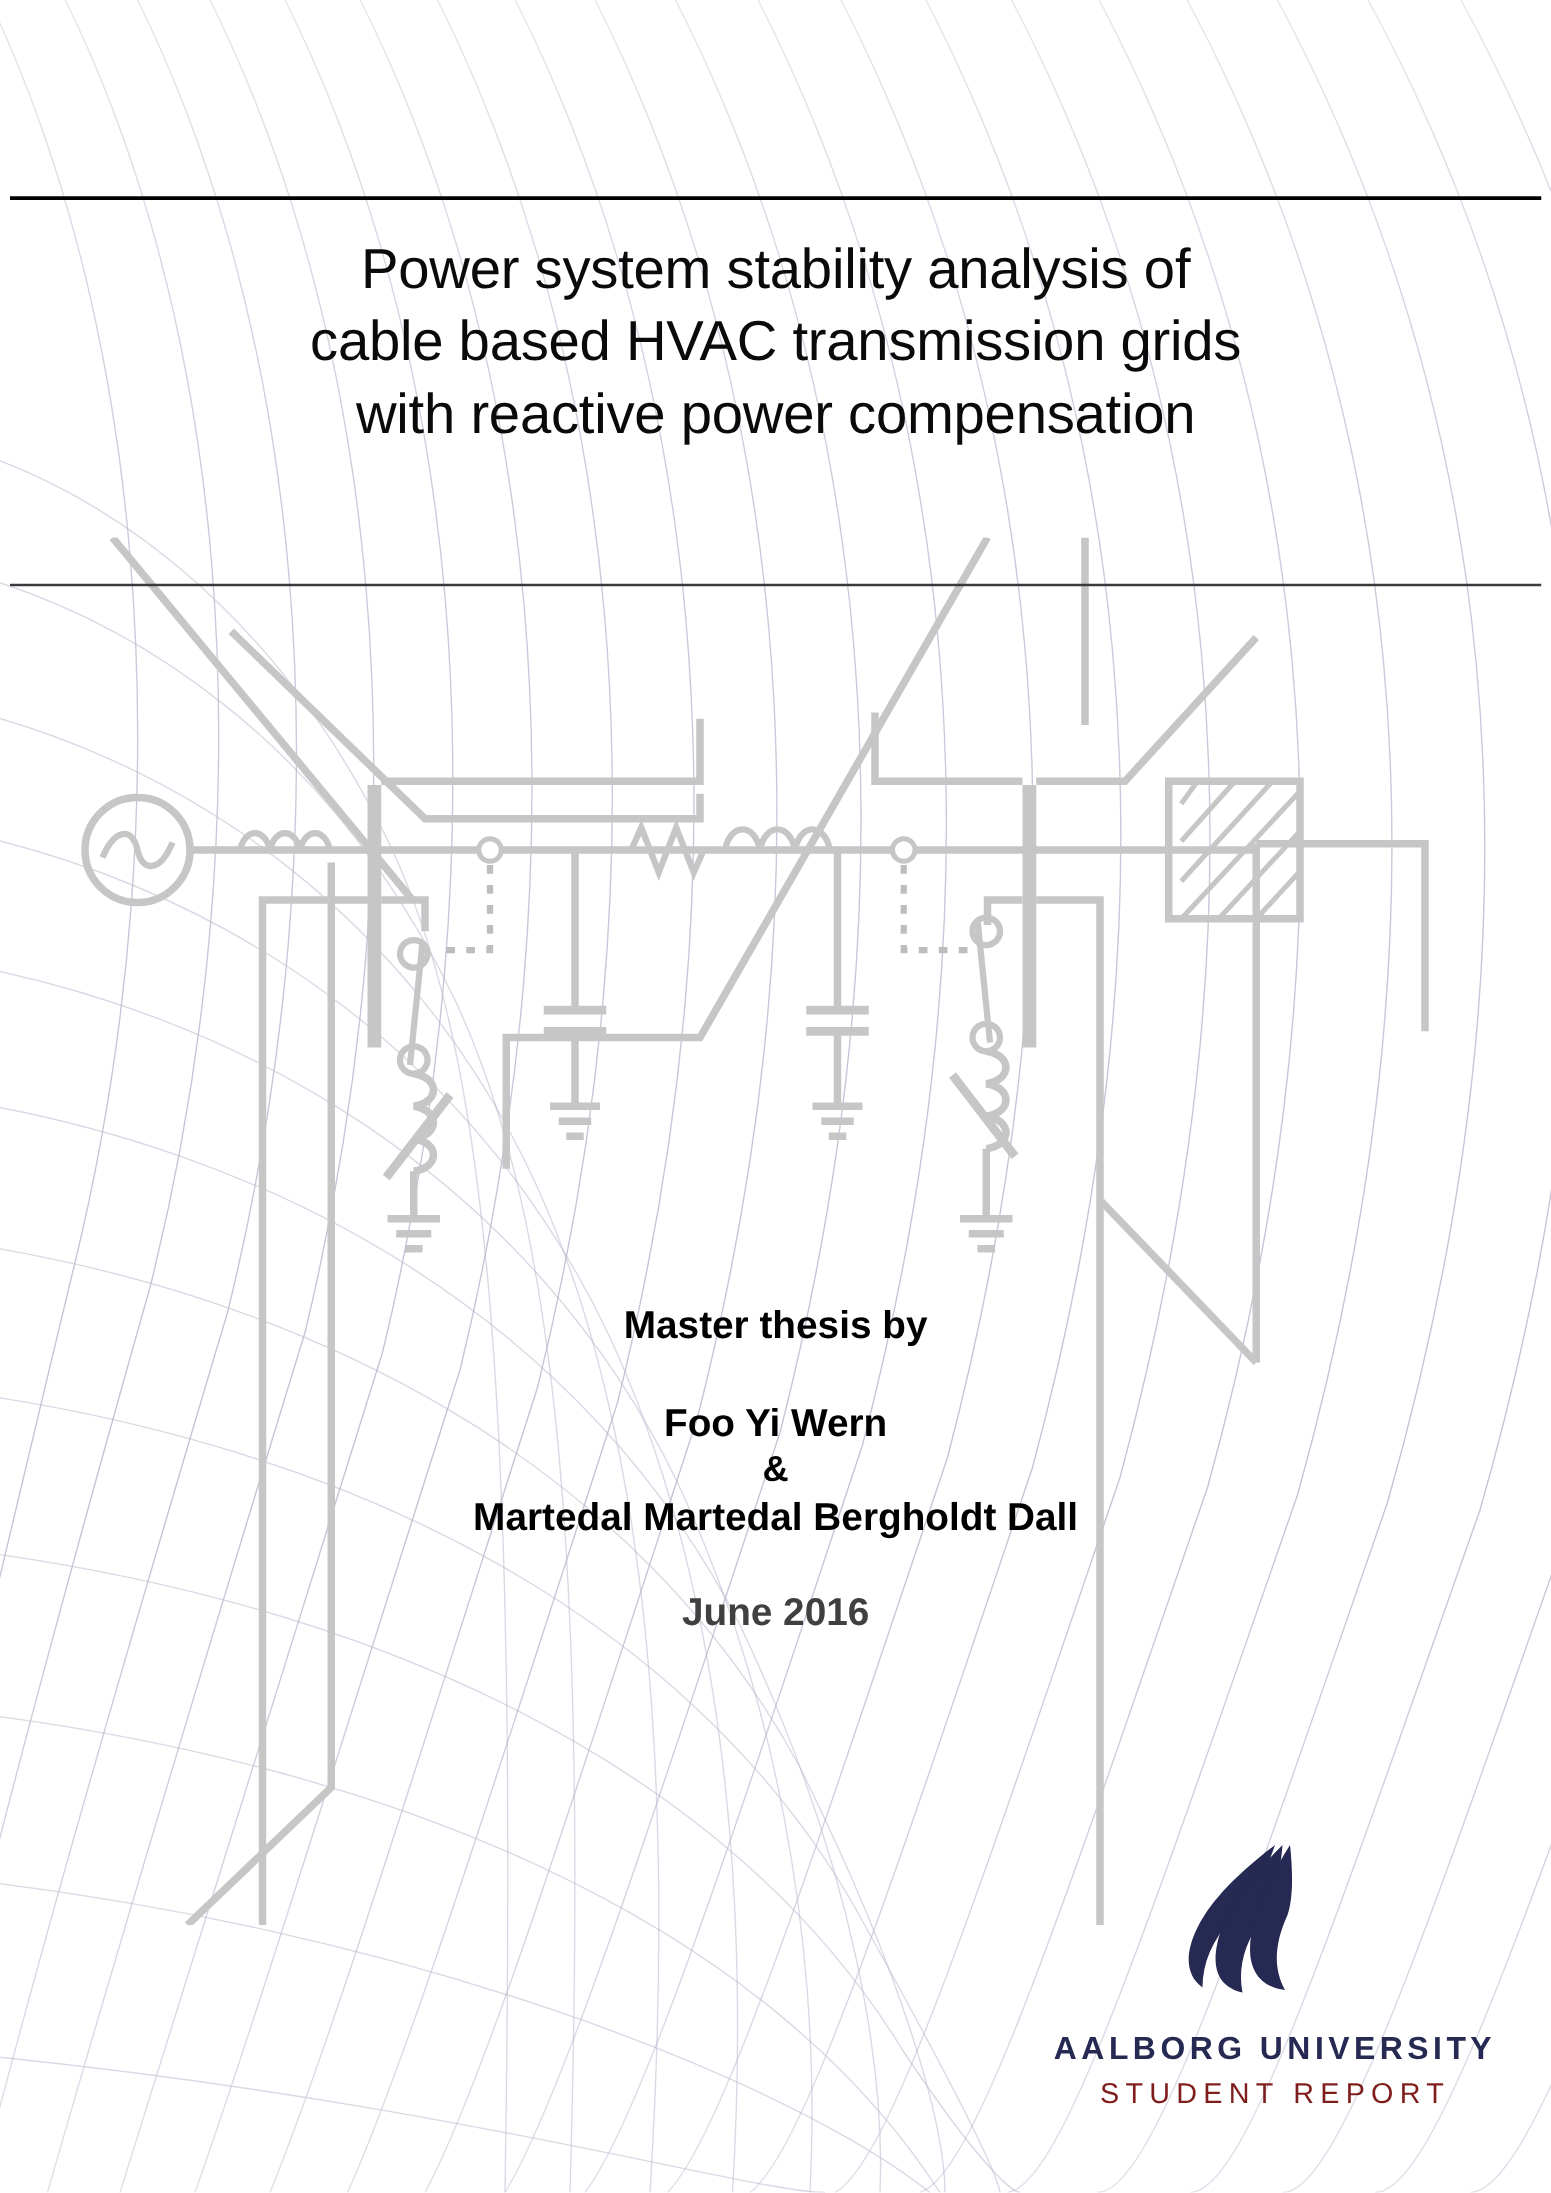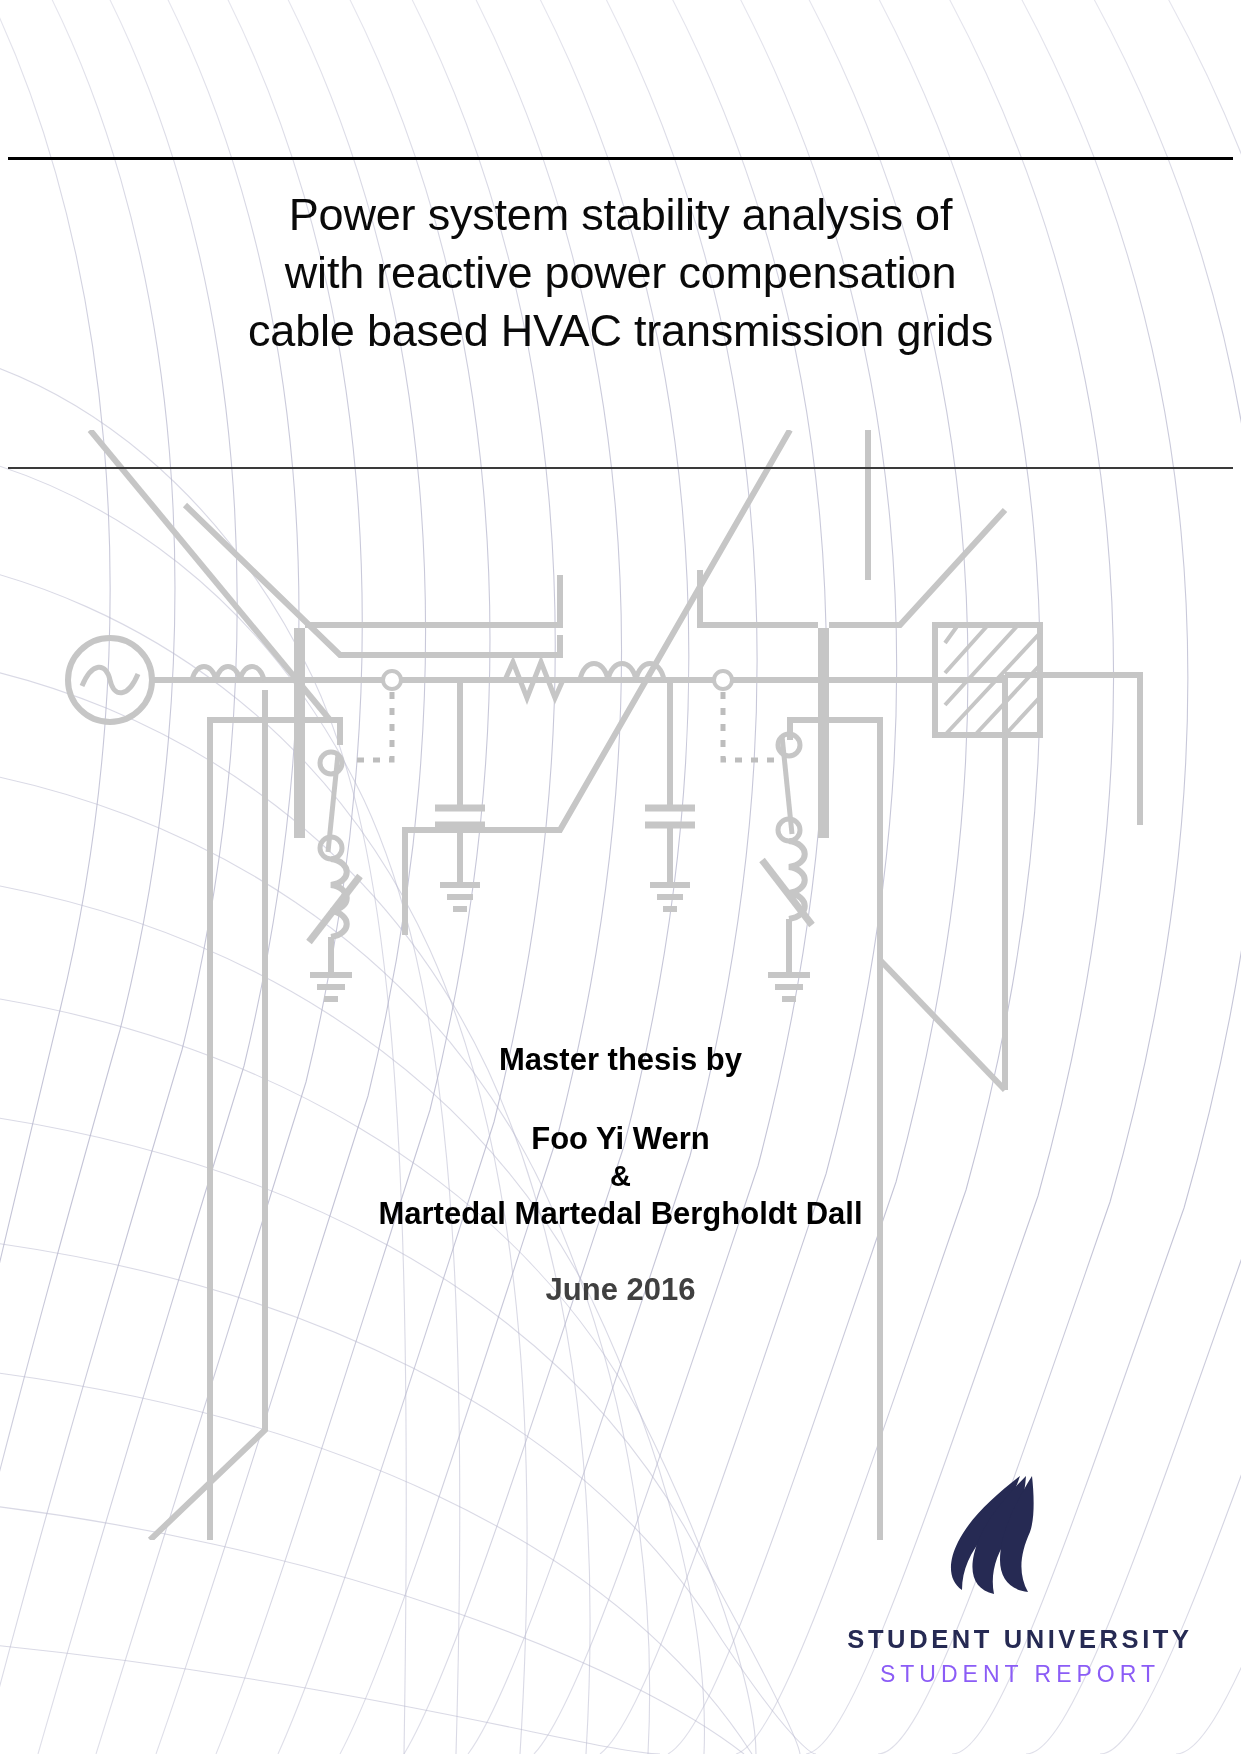--- a/index.html
+++ b/index.html
@@ -52,21 +52,21 @@
     position:absolute;left:820px;top:1474px;width:400px;height:252px;z-index:6;
   }
   .logo-flame{position:absolute;left:122px;top:0px;width:140px;height:126px;}
   .logo-text{position:absolute;left:0;top:150px;width:400px;text-align:center;}
   .logo-uni{
     font-size:25.5px;font-weight:bold;letter-spacing:3.6px;
     color:#262a53;line-height:30px;white-space:nowrap;
   }
   .logo-sub{
     font-size:23px;font-weight:400;letter-spacing:5.0px;
-    color:#8b5cf6;line-height:32px;white-space:nowrap;margin-top:4px;
+    color:#7f1d1d;line-height:32px;white-space:nowrap;margin-top:4px;
   }
 </style>
 </head>
 <body>
 
 <div class="page">
 
   <svg id="bg-swirl" viewBox="0 0 1241 1754" preserveAspectRatio="none">
     <defs>
       <linearGradient id="fade" x1="0" y1="0" x2="0" y2="1">
@@ -213,22 +213,22 @@
       <path d="M 880 530 L 1005 660"></path>
       <path d="M 1005 530 L 1005 660"></path>
     </g>
   </svg>
 
   <div class="rule-top"></div>
   <div class="rule-mid"></div>
 
   <div class="title-block">
     <div class="title-line">Power system stability analysis of</div>
+    <div class="title-line">cable based HVAC transmission grids</div>
     <div class="title-line">with reactive power compensation</div>
-    <div class="title-line">cable based HVAC transmission grids</div>
   </div>
 
   <div class="credits">
     <div class="credit-by">Master thesis by</div>
     <div class="credit-gap"></div>
     <div class="credit-name">Foo Yi Wern</div>
     <div class="credit-amp">&amp;</div>
     <div class="credit-name">Martedal Martedal Bergholdt Dall</div>
     <div class="credit-gap2"></div>
     <div class="credit-date">June 2016</div>
@@ -251,18 +251,18 @@
                  C 76 48 82 28 84 2 Z"></path>
 
         <path d="M 90 2
                  C 70 34 58 62 58 86
                  C 58 104 68 116 86 118
                  C 76 100 78 80 88 58
                  C 93 44 92 20 90 2 Z"></path>
       </g>
     </svg>
     <div class="logo-text">
-      <div class="logo-uni">STUDENT UNIVERSITY</div>
+      <div class="logo-uni">AALBORG UNIVERSITY</div>
       <div class="logo-sub">STUDENT REPORT</div>
     </div>
   </div>
 
 </div>
 
 </body></html>

